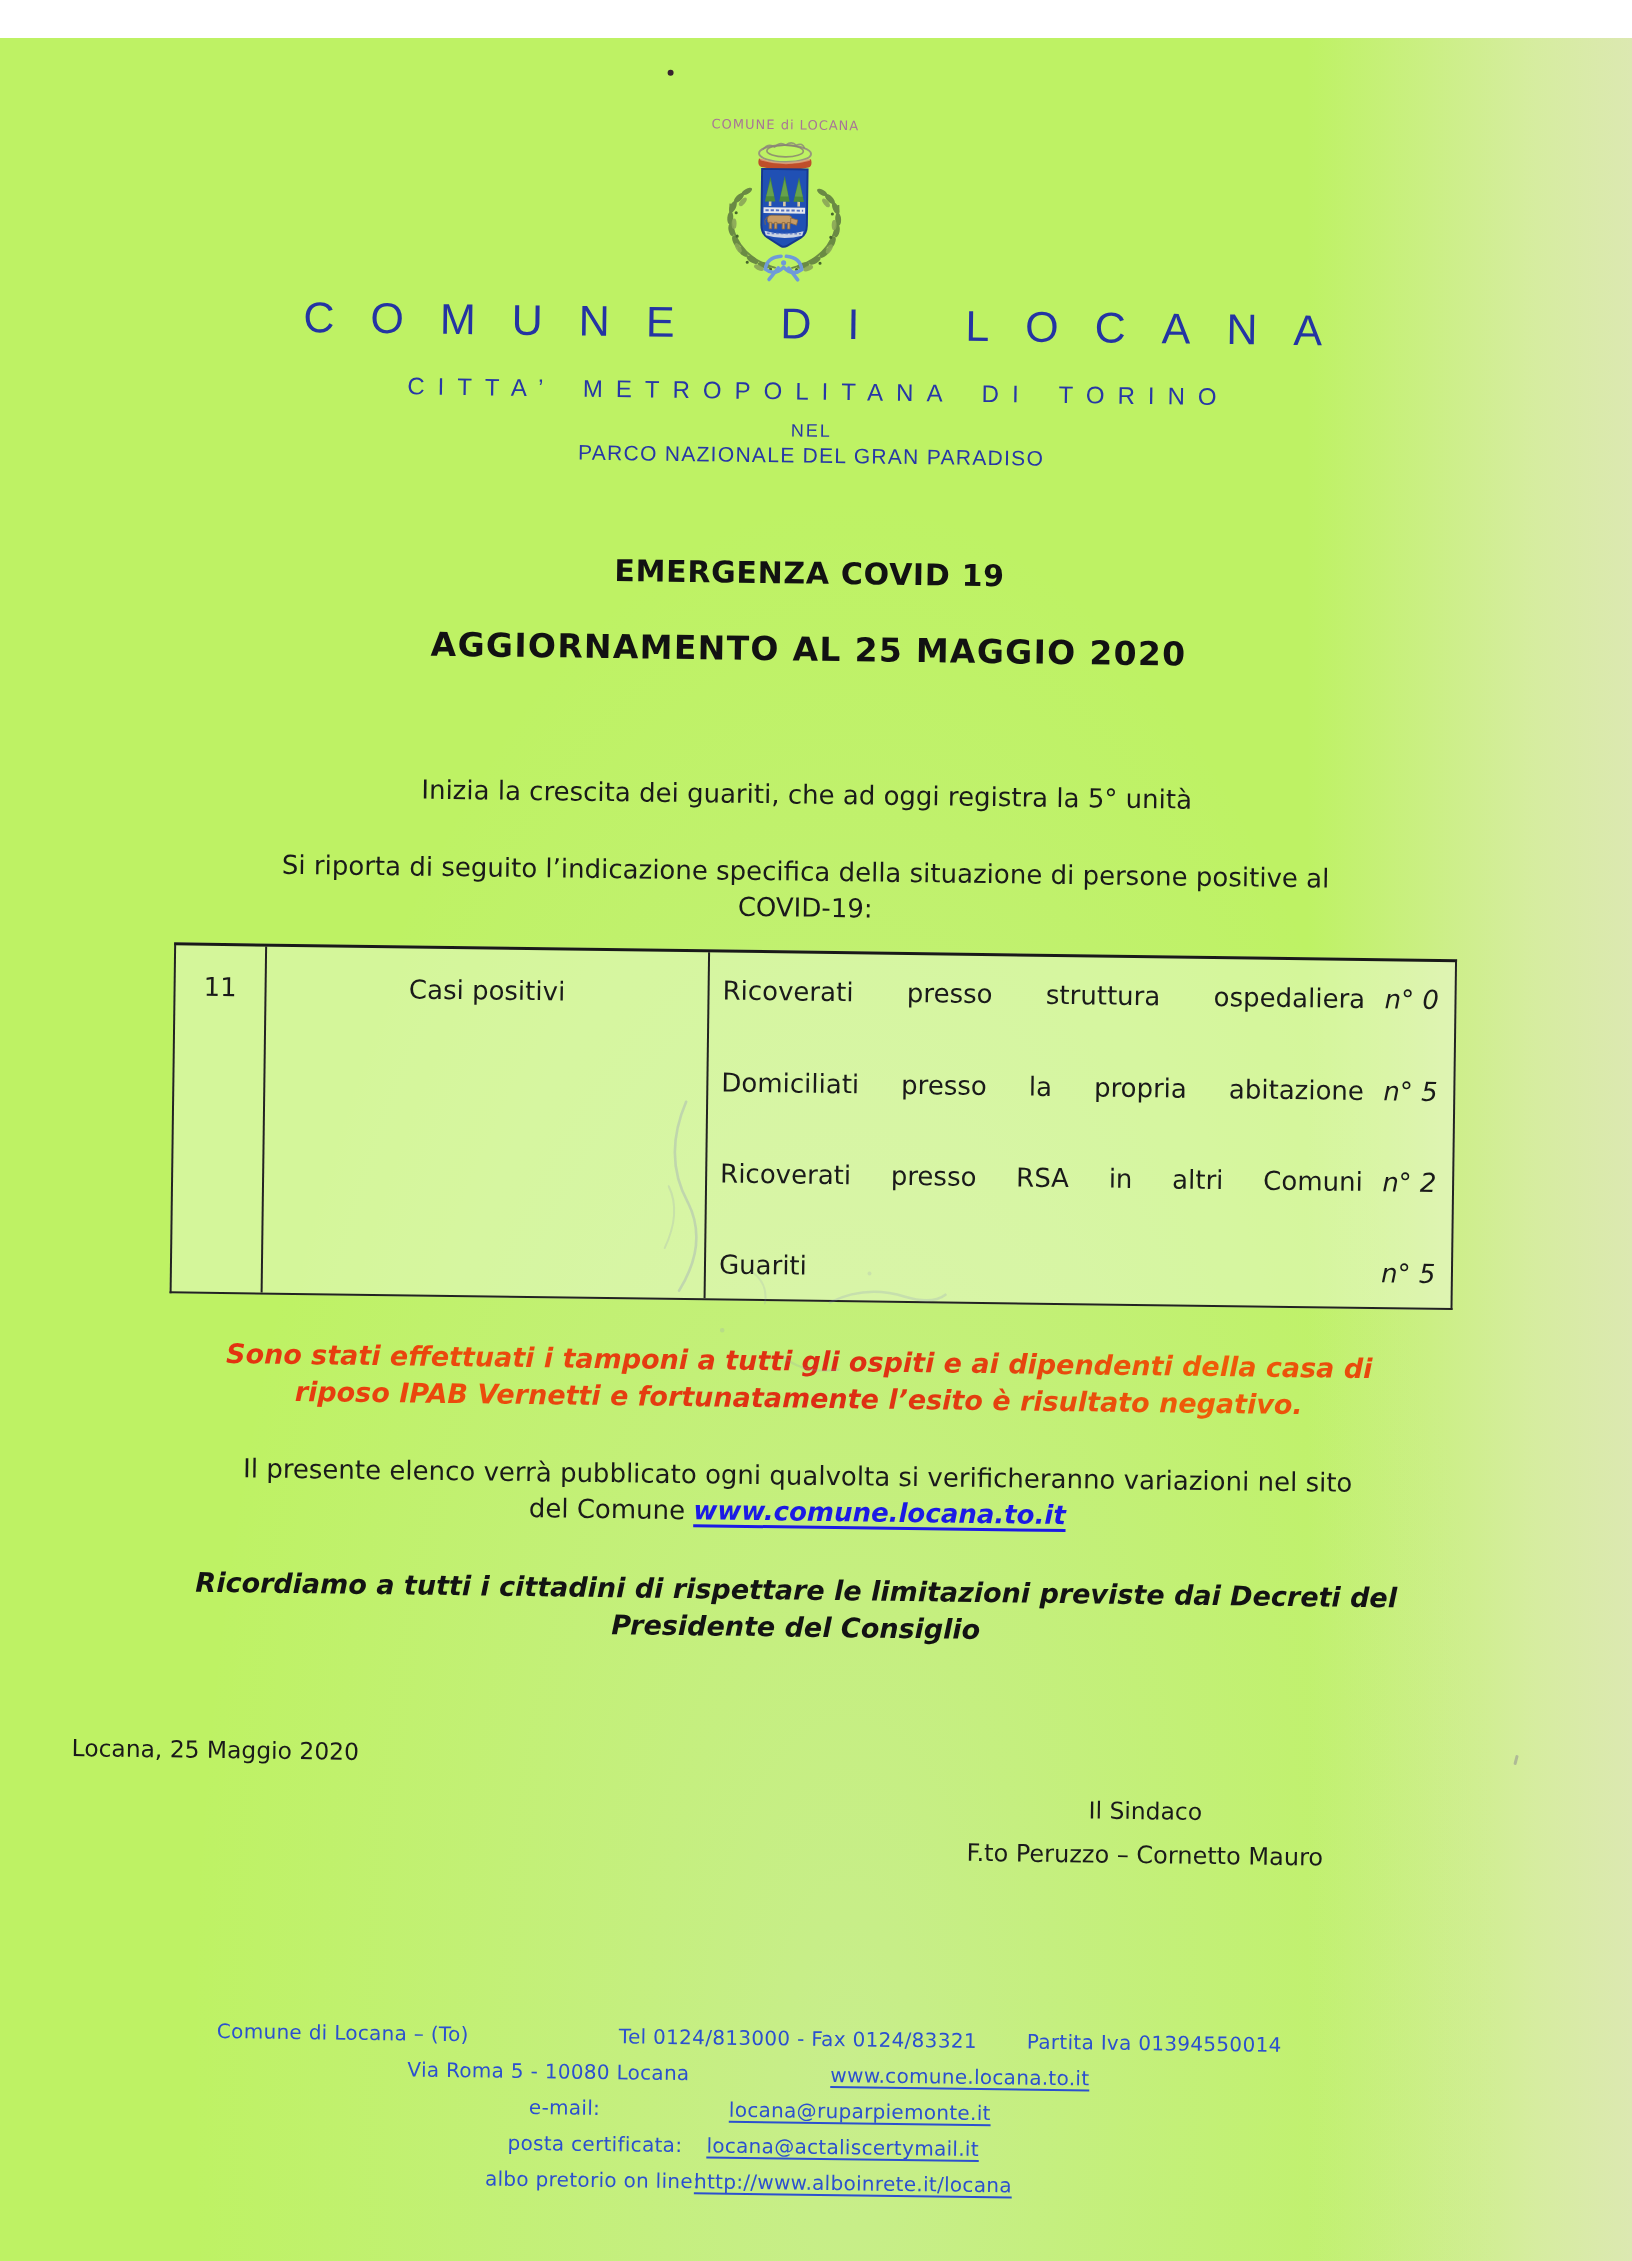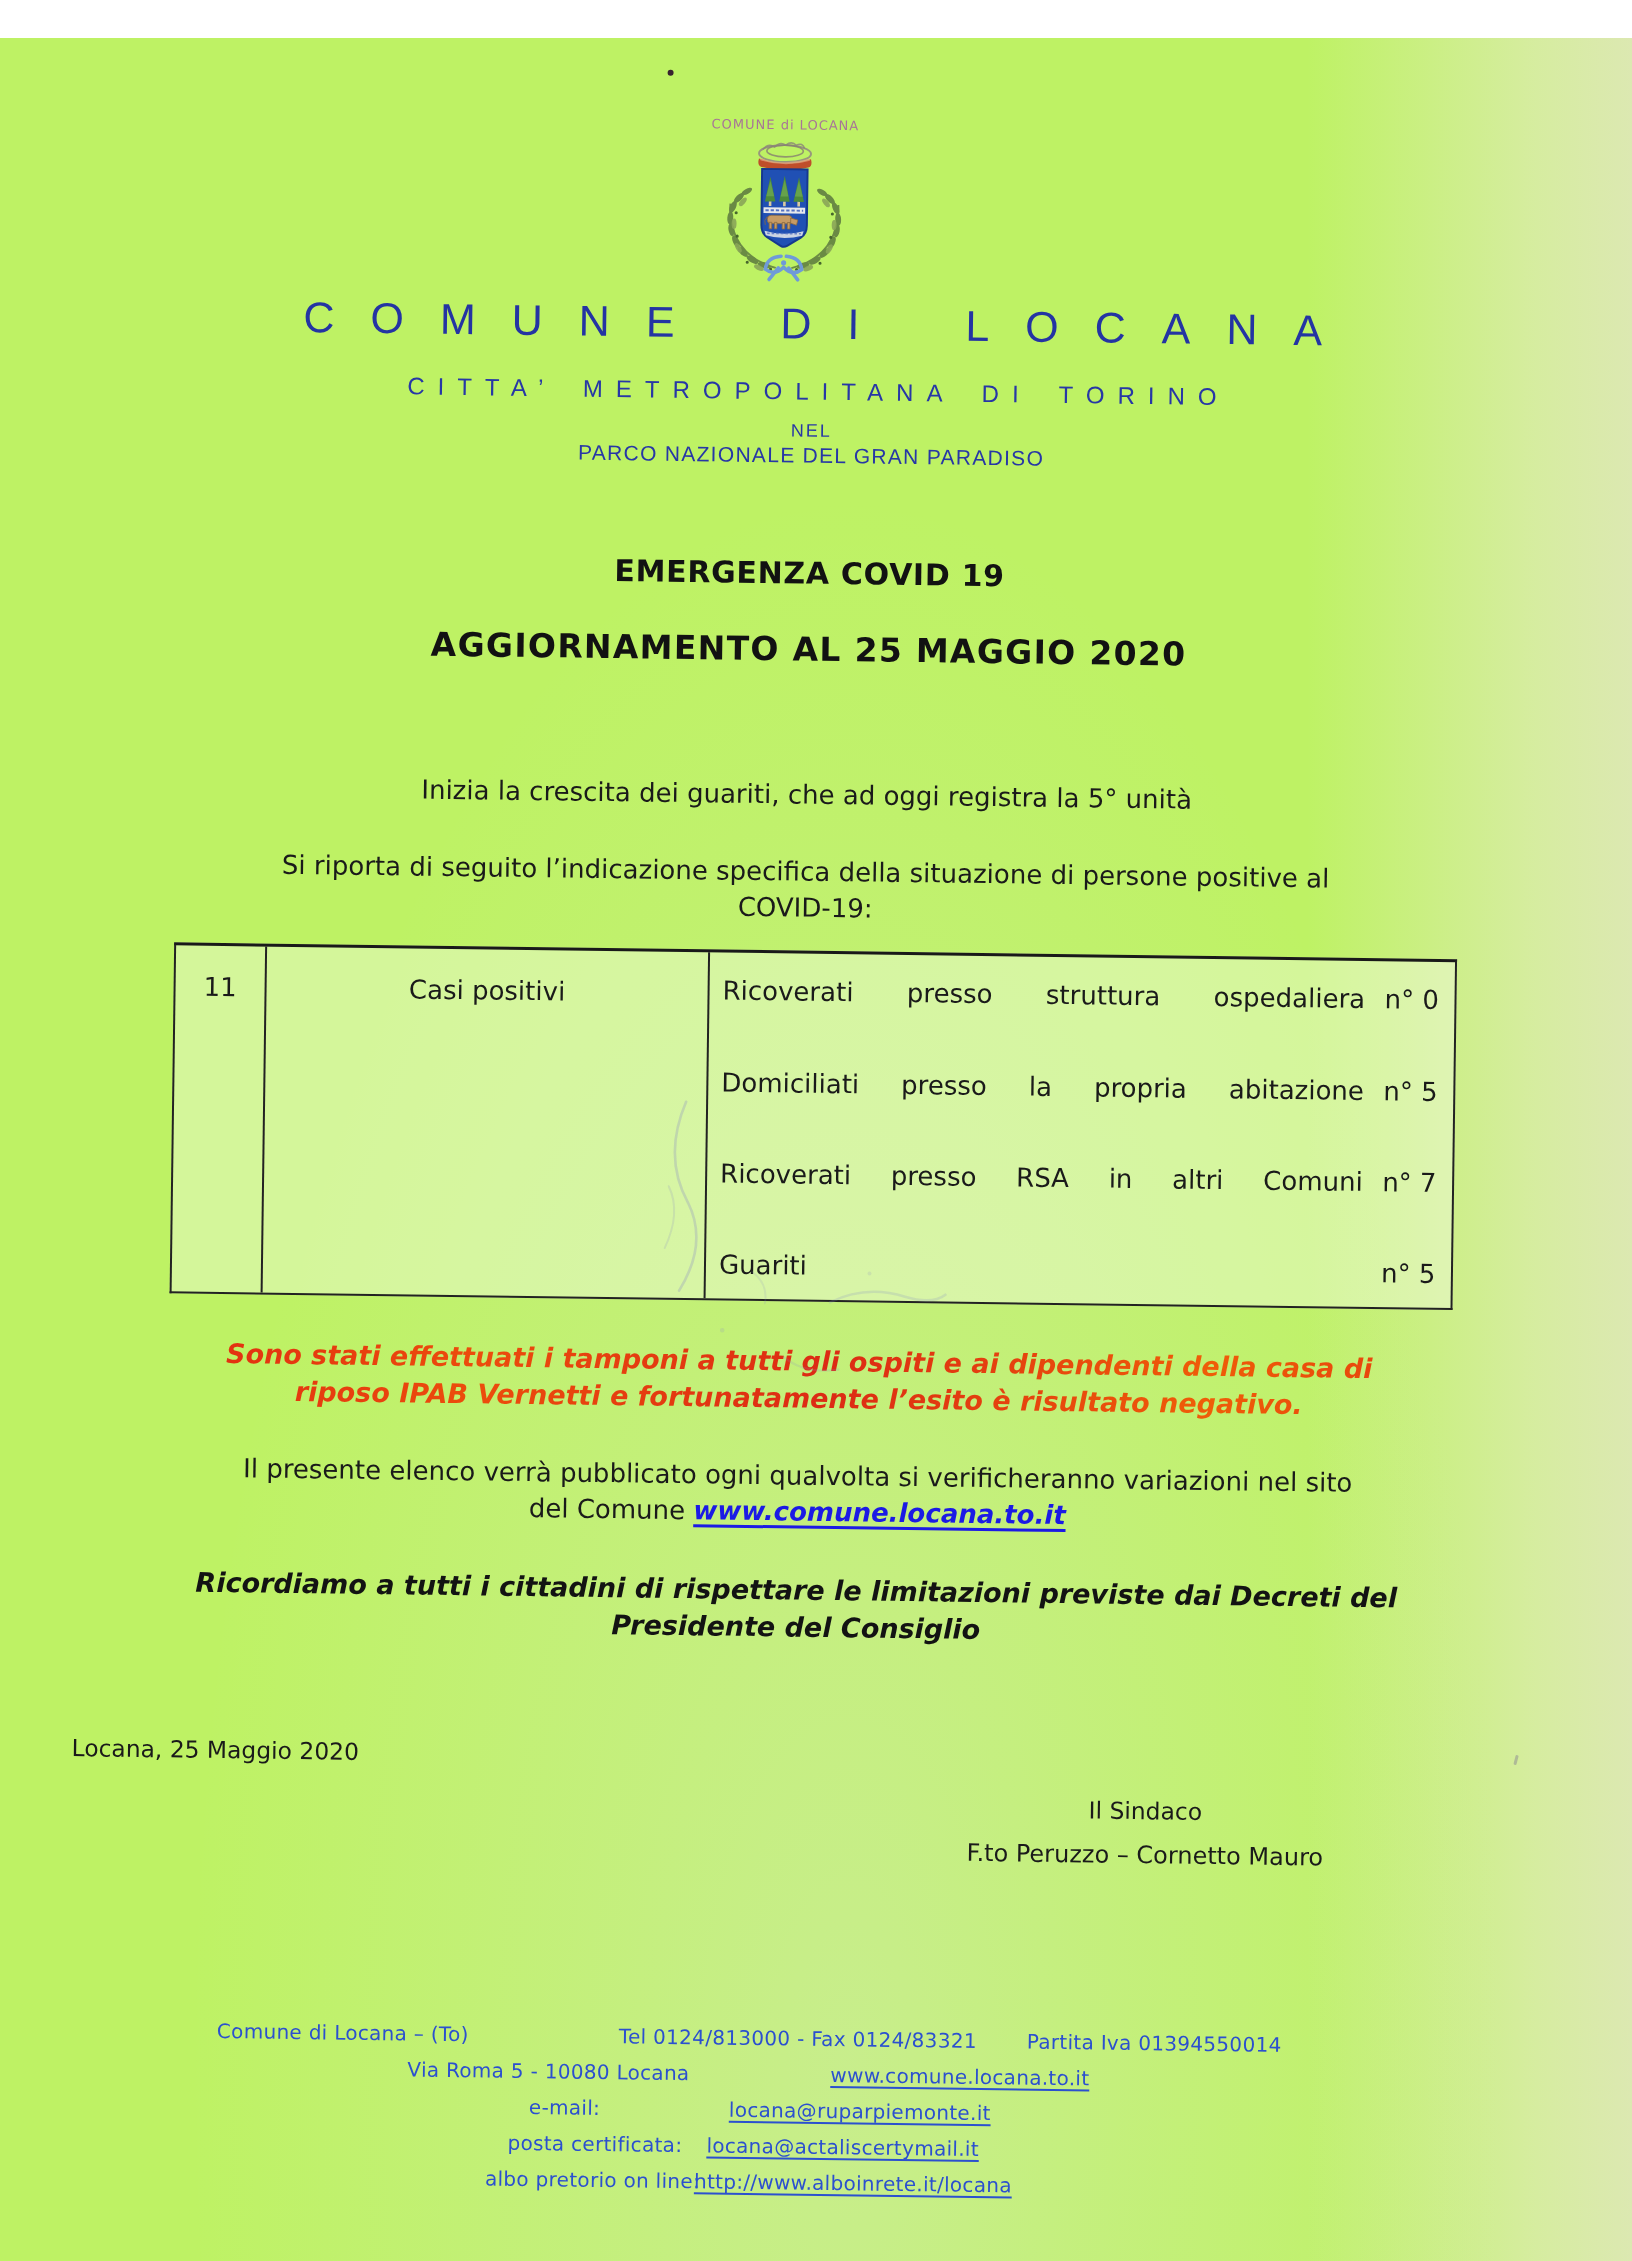--- a/index.html
+++ b/index.html
@@ -37,21 +37,21 @@
   .intro2{top:805px;font-size:26px;line-height:1.4;}
 
   .cases-table{top:902px;left:186px;width:1283px;display:flex;box-sizing:border-box;
     border:2px solid #222;border-top:3.9px solid #191919;background:rgba(255,255,255,0.35);}
   .col-count{width:91px;border-right:2px solid #222;text-align:center;padding-top:26px;font-size:26px;box-sizing:border-box;}
   .col-label{width:443px;border-right:2px solid #222;text-align:center;padding-top:26px;font-size:26px;box-sizing:border-box;}
   .col-details{flex:1;padding:23.4px 15.6px 18px 13px;font-size:26px;box-sizing:border-box;}
   .detail-row{display:flex;align-items:baseline;margin-bottom:60px;line-height:1.2;}
   .detail-row:last-child{margin-bottom:0;}
   .detail-label{display:block;flex:1 1 auto;text-align:justify;text-align-last:justify;}
-  .detail-value{margin-left:19.5px;white-space:nowrap;}
+  .detail-value{margin-left:19.5px;white-space:nowrap;font-style:italic;}
 
   .notice{top:1294px;font-size:27px;font-weight:bold;font-style:italic;line-height:1.38;
     color:#e23512;
     background:linear-gradient(90deg,#dd2013 0%,#ec4d0c 28%,#dc2a14 52%,#ef5d08 78%,#e23210 100%);
     -webkit-background-clip:text;background-clip:text;-webkit-text-fill-color:transparent;}
   .publish{top:1410px;font-size:26px;line-height:1.38;}
   .publish a{color:#1b1ae5;font-weight:bold;font-style:italic;text-decoration:underline;
     text-decoration-thickness:2.6px;text-underline-offset:5.2px;}
   .reminder{top:1524px;font-size:27px;font-weight:bold;font-style:italic;line-height:1.36;color:#131313;}
 
@@ -202,21 +202,21 @@
         <div class="detail-row">
           <span class="detail-label">Ricoverati presso struttura ospedaliera</span>
           <span class="detail-value">n° 0</span>
         </div>
         <div class="detail-row">
           <span class="detail-label">Domiciliati presso la propria abitazione</span>
           <span class="detail-value">n° 5</span>
         </div>
         <div class="detail-row">
           <span class="detail-label">Ricoverati presso RSA in altri Comuni</span>
-          <span class="detail-value">n° 7</span>
+          <span class="detail-value">n° 2</span>
         </div>
         <div class="detail-row">
           <span class="detail-label">Guariti</span>
           <span class="detail-value">n° 5</span>
         </div>
       </div>
     </div>
 
     <div class="abs ctr notice">
       <div>Sono stati effettuati i tamponi a tutti gli ospiti e ai dipendenti della casa di</div>

